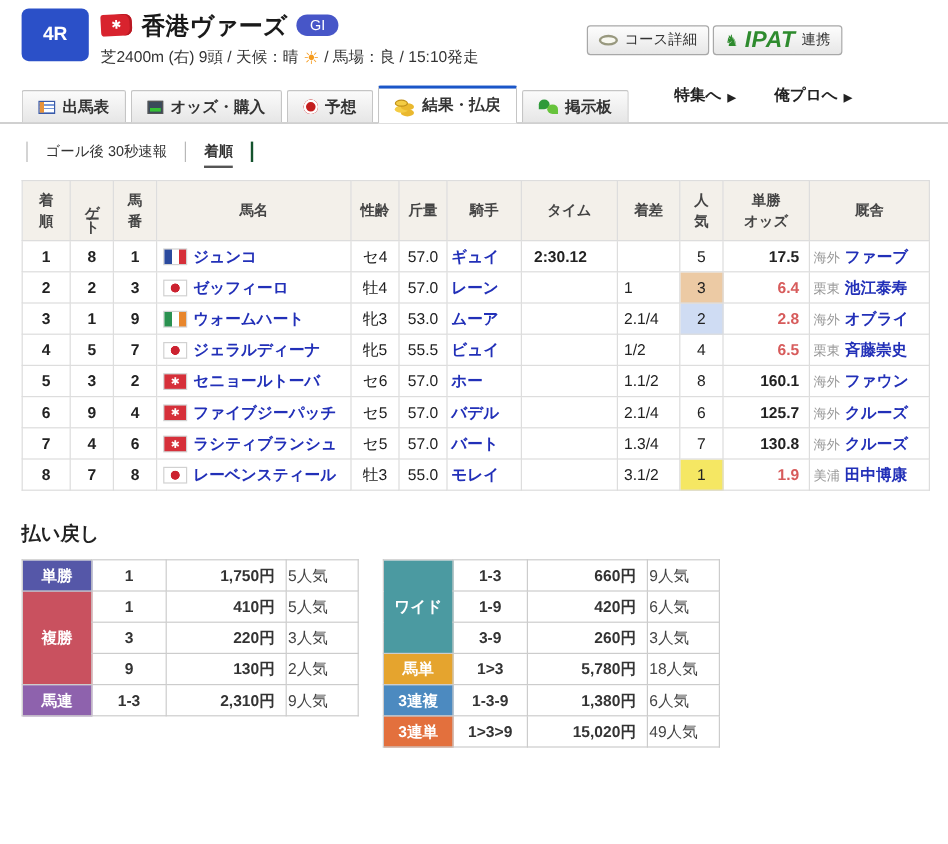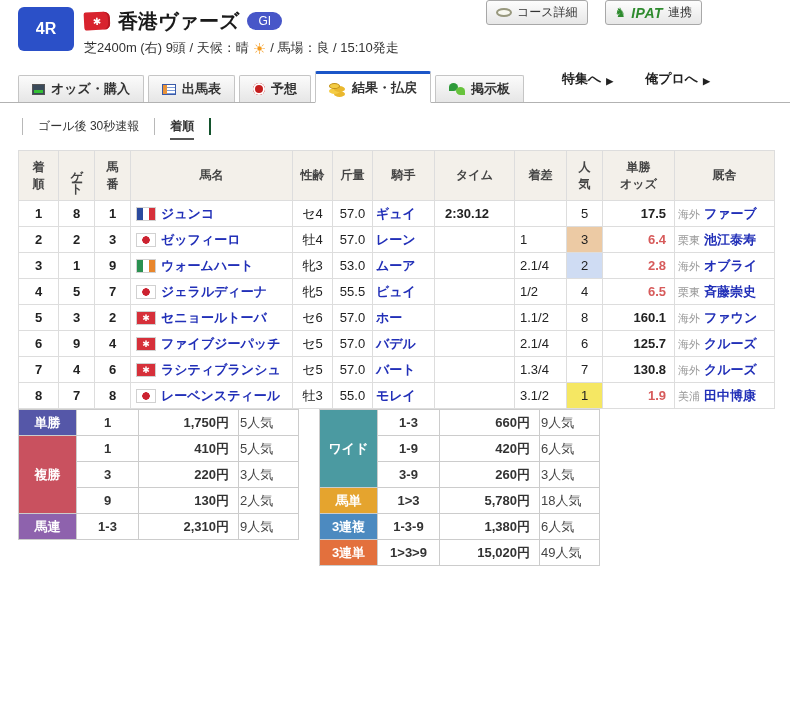--- a/index.html
+++ b/index.html
@@ -27,30 +27,30 @@
     color:#fff; font-size:10px; transform:rotate(-3deg); box-shadow:inset -2px 0 0 #b81822;
   }
   .race-title { margin:0; font-size:20px; font-weight:bold; color:#1a1a1a; }
   .grade-badge {
     background:#4756c8; color:#fff; font-size:12px; font-weight:normal;
     padding:2px 11px; border-radius:10px; line-height:14px;
   }
   .race-cond { margin-top:5px; font-size:13px; color:#333; display:flex; align-items:center; gap:4px; }
   .sun-icon { color:#f59b1e; font-size:15px; line-height:13px; }
 
-  .btn-row { position:absolute; top:0; right:88px; display:flex; gap:17px; }
+  .btn-row { position:absolute; top:21px; right:88px; display:flex; gap:3px; }
   .hdr-btn {
     display:inline-flex; align-items:center; gap:5px; height:25px;
     border:1px solid #a8a8a8; border-radius:3px; padding:0 9px;
     background:linear-gradient(#fdfdfd,#e7e7e7); font-size:12px; color:#333;
     font-family:inherit; cursor:pointer;
   }
   .ic-course { width:16px; height:9px; border:2px solid #98987e; border-radius:50%; background:#f8f8f0; }
   .ipat-horse { color:#2e8b2e; font-size:13px; line-height:12px; }
-  .ipat-brand { color:#2e8b2e; font-style:italic; font-weight:bold; font-size:14px; letter-spacing:.5px; }
+  .ipat-brand { color:#2e8b2e; font-style:italic; font-weight:bold; font-size:19px; letter-spacing:.5px; }
   .quick-links { position:absolute; top:70px; right:80px; display:flex; gap:32px; }
   .quick-link { color:#222; font-weight:bold; font-size:13px; display:inline-flex; align-items:center; gap:5px; }
   .arrow-icon::before { content:"▶"; font-size:9px; color:#222; }
 
   
   .tabbar { margin-top:8px; padding-left:18px; display:flex; align-items:flex-end; border-bottom:1px solid #b2b2b2; height:33px; }
   .tab {
     display:inline-flex; align-items:center; gap:6px; height:27px; padding:0 13px;
     border:1px solid #c5c5c5; border-bottom:none; border-radius:2px 2px 0 0;
     background:linear-gradient(#fbfbfb,#e6e6e6); font-size:13px; font-weight:bold;
@@ -169,26 +169,26 @@
       </a>
       <a class="quick-link">
         <span>俺プロへ</span>
         <span class="arrow-icon"></span>
       </a>
     </div>
   </header>
 
   <nav class="tabbar">
     <div class="tab">
+      <span class="ic-racecard"></span>
+      <span>出馬表</span>
+    </div>
+    <div class="tab">
       <span class="ic-odds"></span>
       <span>オッズ・購入</span>
-    </div>
-    <div class="tab">
-      <span class="ic-racecard"></span>
-      <span>出馬表</span>
     </div>
     <div class="tab">
       <span class="ic-target"></span>
       <span>予想</span>
     </div>
     <div class="tab active">
       <span class="ic-coins"></span>
       <span>結果・払戻</span>
     </div>
     <div class="tab">
@@ -350,20 +350,21 @@
           <td class="jockey"><a class="lnk">モレイ</a></td>
           <td class="time"></td>
           <td class="margin">3.1/2</td>
           <td class="c pop-1">1</td>
           <td class="r odds hot">1.9</td>
           <td class="trainer"><span class="region">美浦</span><a class="lnk">田中博康</a></td>
         </tr>
       </tbody>
   </table>
 
+  <h2 class="payout-heading">払い戻し</h2>
 
   <div class="payout-wrap">
     <table class="payout">
       <tbody id="payout-left">
           <tr>
             <th class="ptype" rowspan="1" style="background: rgb(85, 87, 168);">単勝</th>
             <td class="combo">1</td>
             <td class="amount">1,750円</td>
             <td class="pop">5人気</td>
           </tr>

